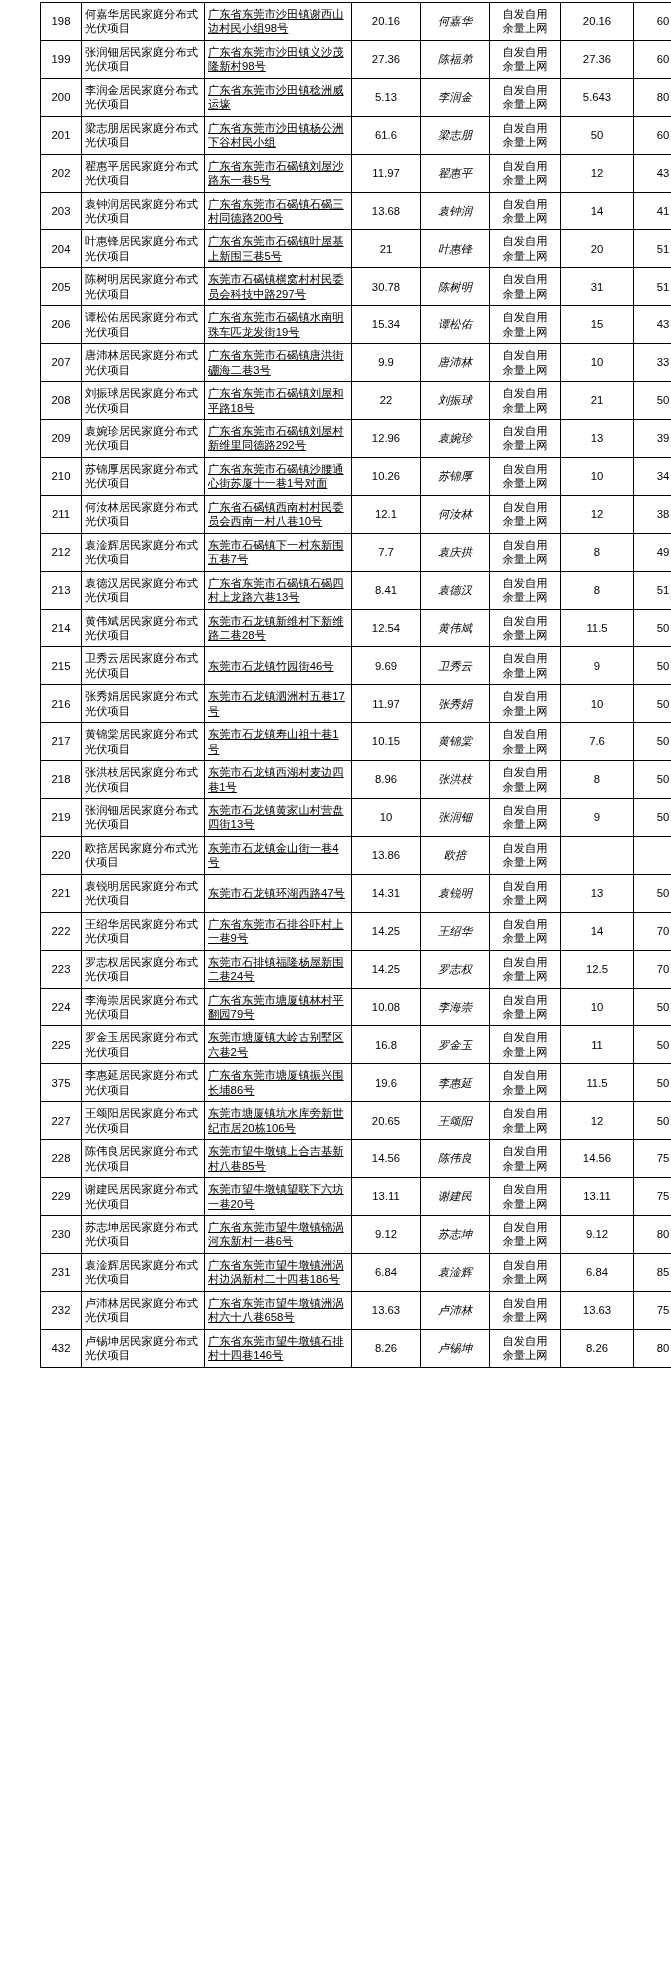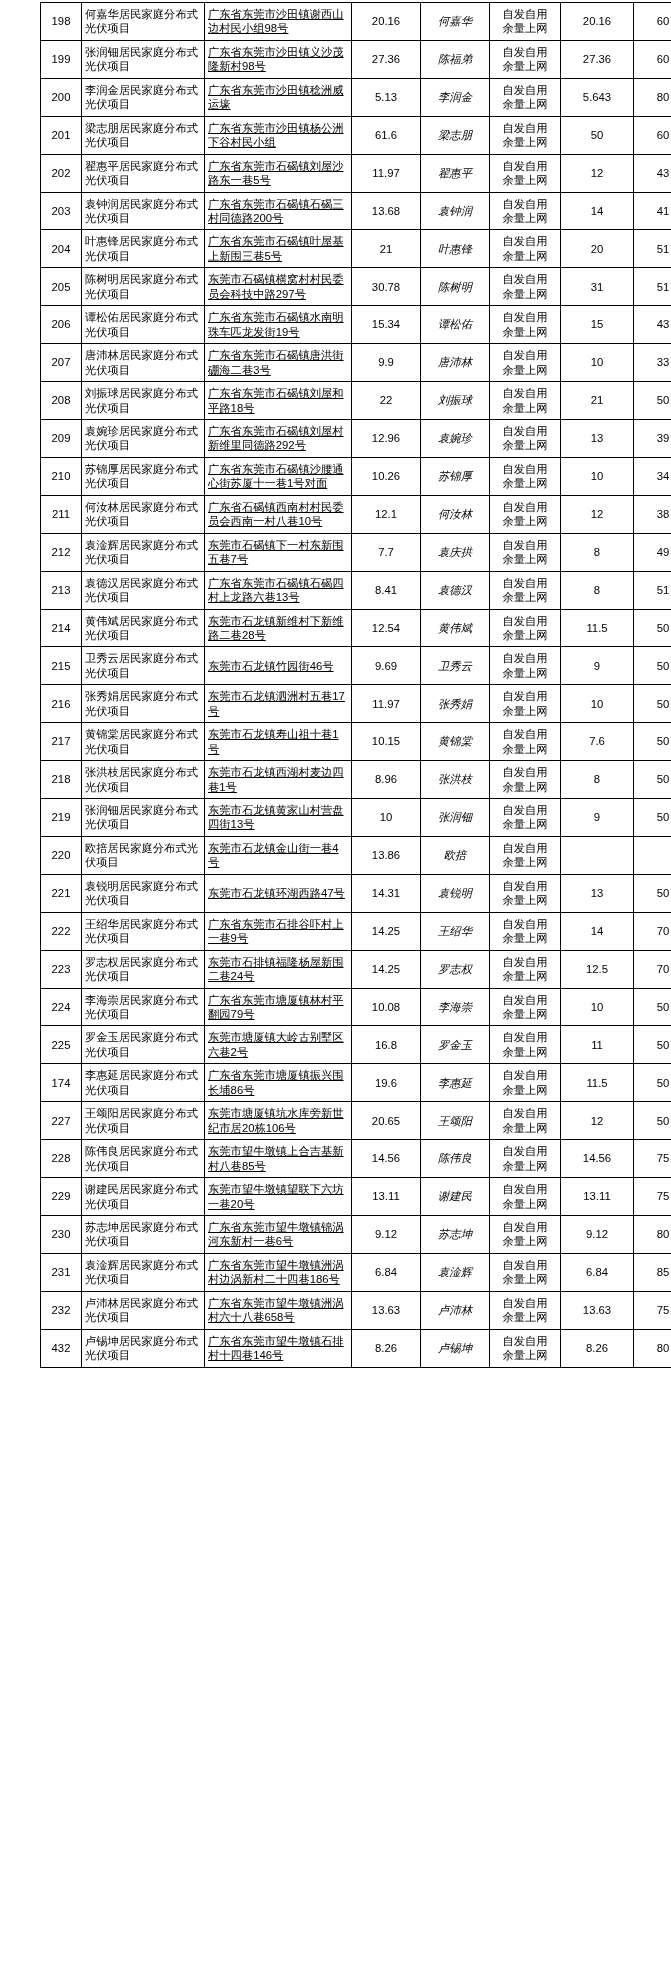--- a/index.html
+++ b/index.html
@@ -444,21 +444,21 @@
           <td class="c-cap">16.8</td>
           <td class="c-name">罗金玉</td>
           <td class="c-mode">
             <span class="mode-line">自发自用</span>
             <span class="mode-line">余量上网</span>
           </td>
           <td class="c-val">11</td>
           <td class="c-last">50</td>
         </tr>
         <tr>
-          <td class="c-idx">174</td>
+          <td class="c-idx">375</td>
           <td class="c-proj">李惠延居民家庭分布式光伏项目</td>
           <td class="c-addr">广东省东莞市塘厦镇振兴围长埔86号</td>
           <td class="c-cap">19.6</td>
           <td class="c-name">李惠延</td>
           <td class="c-mode">
             <span class="mode-line">自发自用</span>
             <span class="mode-line">余量上网</span>
           </td>
           <td class="c-val">11.5</td>
           <td class="c-last">50</td>

